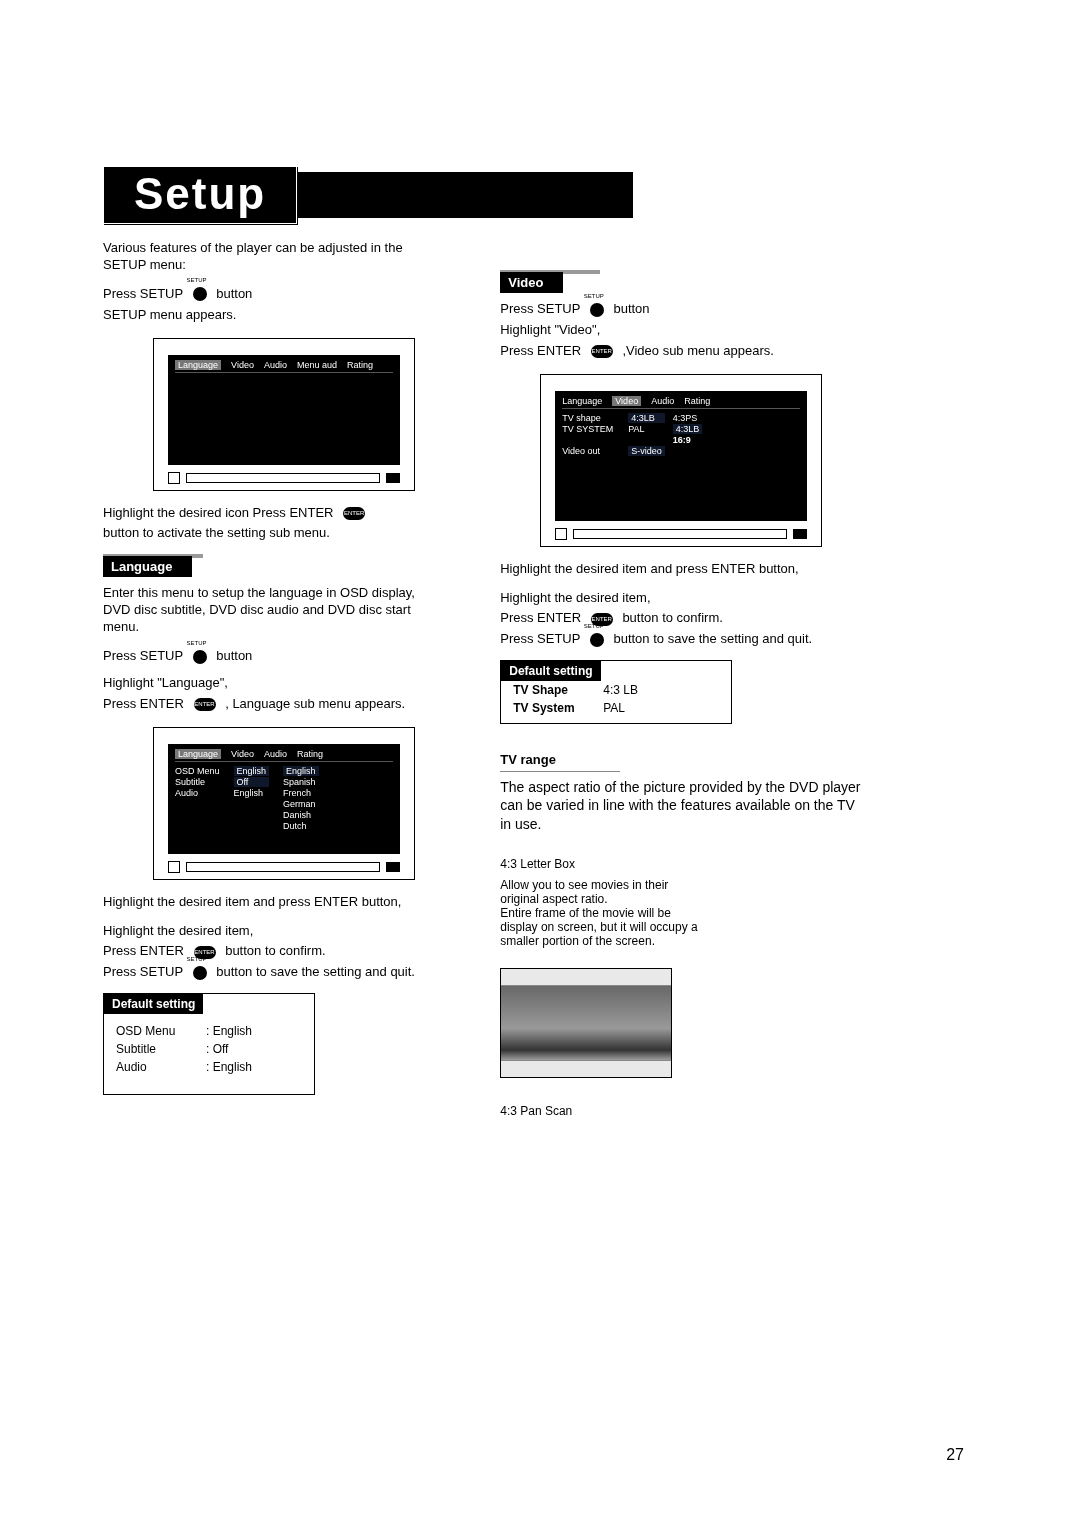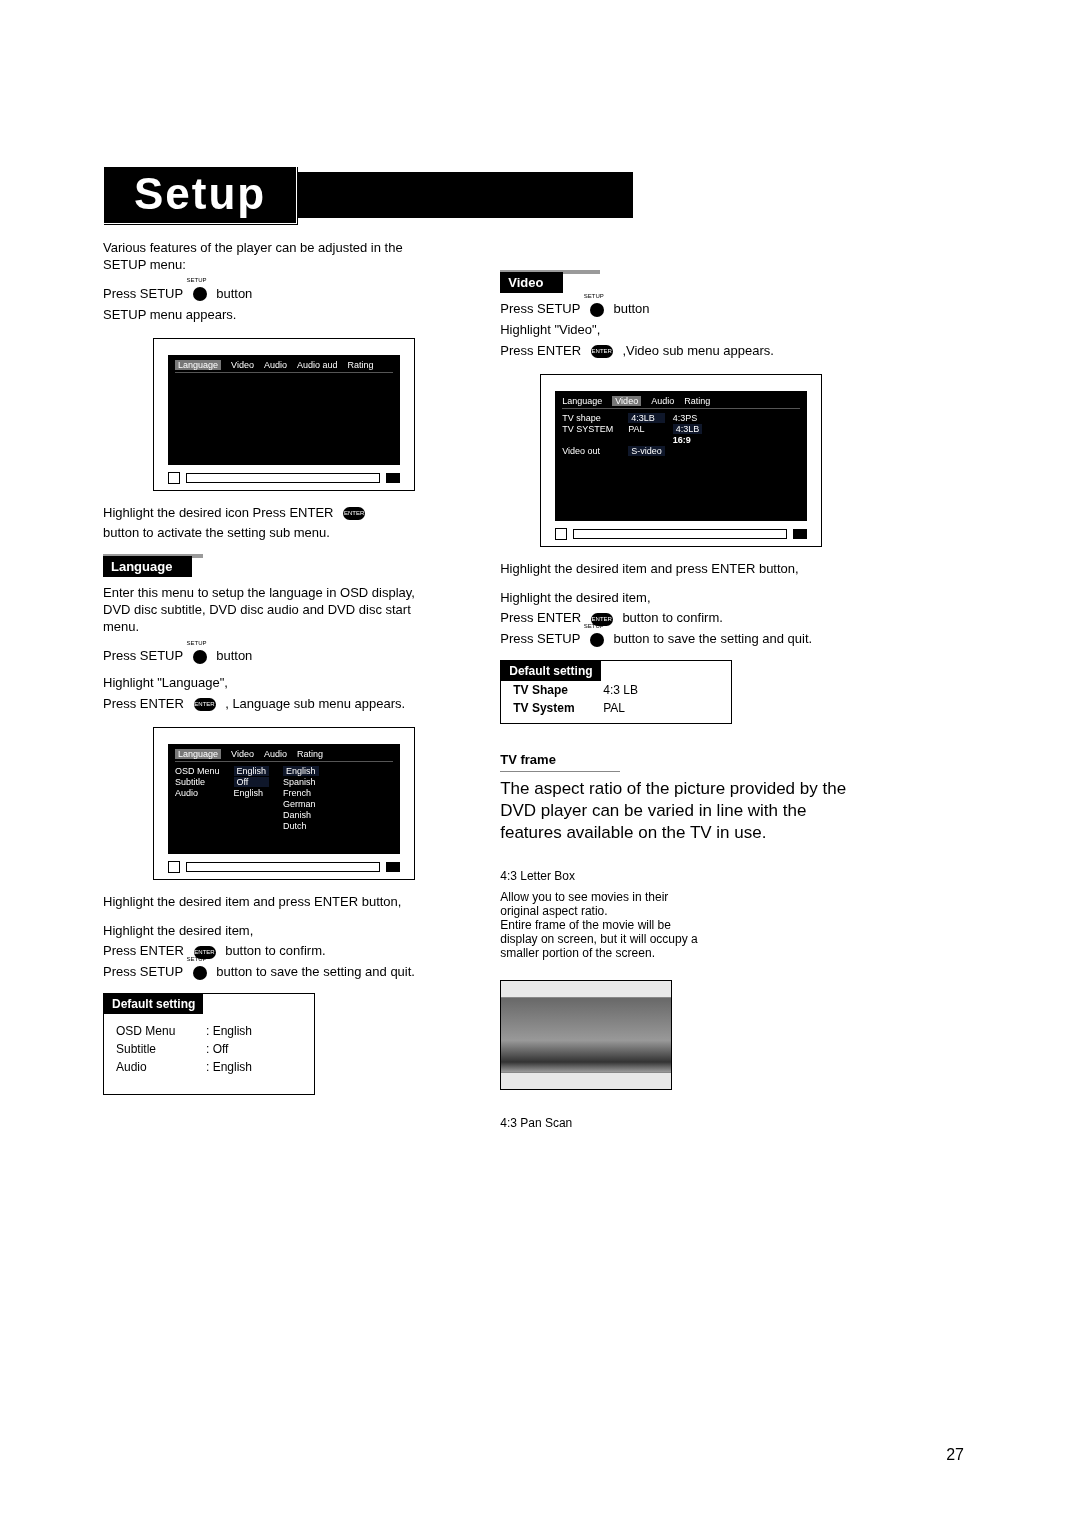--- a/index.html
+++ b/index.html
@@ -232,21 +232,21 @@
         <span>button</span>
       </p>
       <p class="para">SETUP menu appears.</p>
 
       <div class="tv-mock">
         <div class="tv-mock-inner">
           <div class="menu-row">
             <span class="hl">Language</span>
             <span>Video</span>
             <span>Audio</span>
-            <span>Audio  aud</span>
+            <span>Menu  aud</span>
             <span>Rating</span>
           </div>
         </div>
         <div class="tv-foot">
             <span class="sq"></span>
             <span class="bar"></span>
             <span class="blk"></span>
           </div>
       </div>
 
@@ -396,22 +396,22 @@
             <span class="k">TV Shape</span>
             <span>4:3 LB</span>
           </div>
         <div class="drow">
             <span class="k">TV System</span>
             <span>PAL</span>
           </div>
       </div>
 
       <div style="height:16px"></div>
-      <div class="sh-sub">TV frame</div>
-      <p class="para" style="font-size:17px">The aspect ratio of the picture provided by the DVD player can be varied in line with the features available on the TV in use.</p>
+      <div class="sh-sub">TV range</div>
+      <p class="para" style="font-size:14px">The aspect ratio of the picture provided by the DVD player can be varied in line with the features available on the TV in use.</p>
 
       <p style="font-size:12px; margin-top:24px">4:3 Letter Box</p>
       <div class="screen-row">
         <div class="txt" style="white-space:pre-line">Allow you to see movies in their original aspect ratio.
 Entire frame of the movie will be display on screen, but it will occupy a smaller portion of the screen.</div>
         <div class="screen-img letterbox"></div>
       </div>
 
       <p style="font-size:12px; margin-top:26px">4:3 Pan Scan</p>
     </div>

